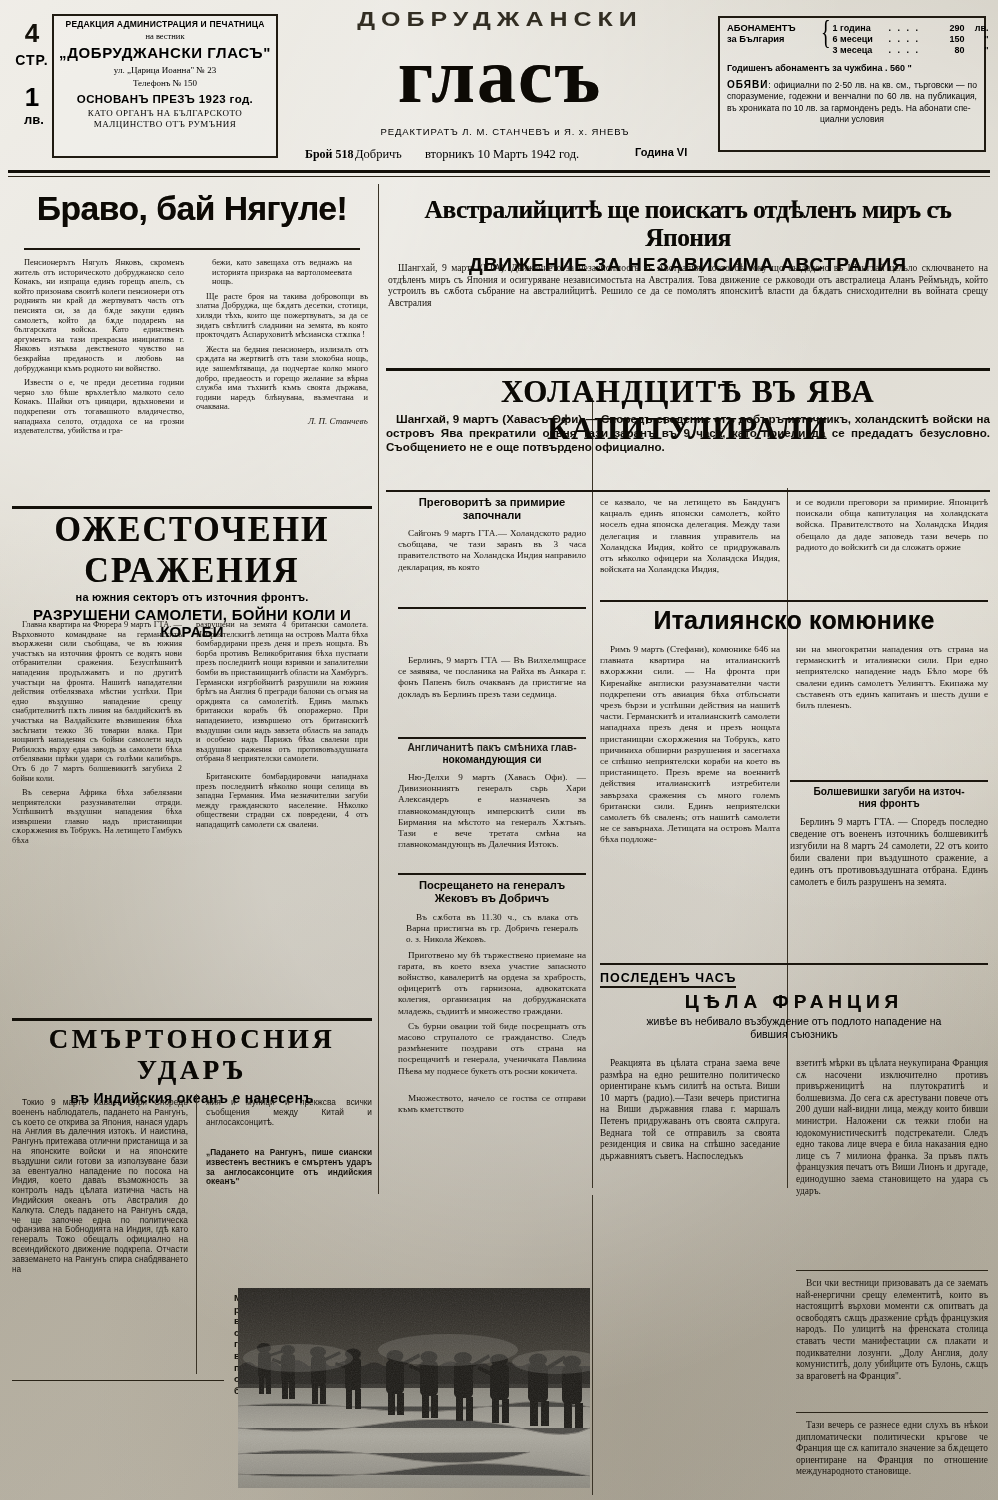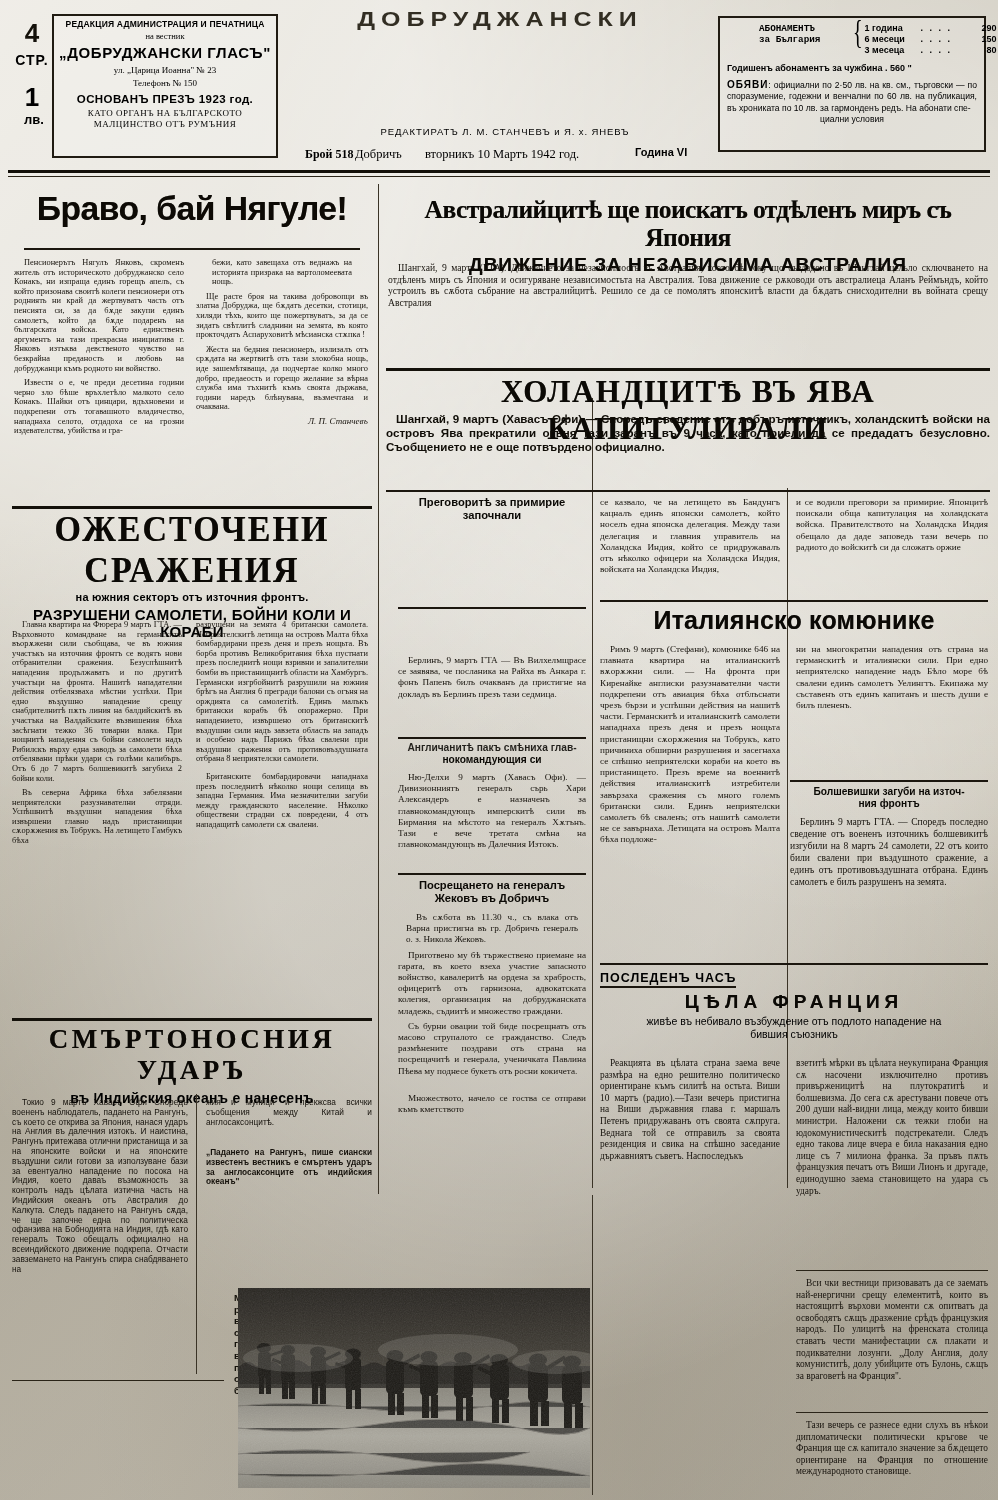--- a/index.html
+++ b/index.html
@@ -93,21 +93,21 @@
   .dl-city{position:absolute;left:345px;top:1px;}
   .dl-date{position:absolute;left:415px;top:1px;font-size:12.5px;}
   .dl-year{position:absolute;left:625px;top:0px;font-family:"Liberation Sans",sans-serif;font-weight:bold;font-size:11px;}
 
   .box-right{
     position:absolute;left:718px;top:16px;width:268px;height:136px;
     border:2px solid #201b12;padding:5px 7px;box-sizing:border-box;
     background:rgba(255,255,255,.12);
   }
   .sub-row{display:flex;align-items:flex-start;}
-  .sub-label{font-family:Liberation Mono, monospace;font-weight:bold;font-size:9.3px;line-height:11px;width:92px;margin-left:32px;}
+  .sub-label{font-family:Liberation Sans, sans-serif;font-weight:bold;font-size:9.3px;line-height:11px;width:92px;}
   .sub-brace{font-size:20px;line-height:16px;margin:0 2px;transform:scaleY(1.7);display:inline-block;}
   .sub-items{font-family:"Liberation Sans",sans-serif;font-weight:bold;font-size:9px;line-height:11.2px;}
   .sub-items div{display:flex;}
   .sub-per{width:56px;}
   .sub-dots{width:48px;letter-spacing:2px;}
   .sub-amt{width:28px;text-align:right;}
   .sub-cur{width:24px;text-align:right;}
   .sub-foreign{font-family:"Liberation Sans",sans-serif;font-weight:bold;font-size:9px;margin-top:6px;}
   .ads{font-family:"Liberation Sans",sans-serif;font-size:8.6px;line-height:11.5px;margin-top:6px;text-align:justify;}
   .ads b{font-size:10px;letter-spacing:1px;}
@@ -229,20 +229,21 @@
       <div class="l1">РЕДАКЦИЯ АДМИНИСТРАЦИЯ И ПЕЧАТНИЦА</div>
       <div class="l2">на вестник</div>
       <div class="l3">„ДОБРУДЖАНСКИ ГЛАСЪ"</div>
       <div class="l4">ул. „Царица Иоанна"  № 23</div>
       <div class="l5">Телефонъ  № 150</div>
       <div class="l6">ОСНОВАНЪ  ПРЕЗЪ  1923 год.</div>
       <div class="l7">КАТО ОРГАНЪ НА БЪЛГАРСКОТО МАЛЦИНСТВО ОТЪ РУМЪНИЯ</div>
     </div>
 
     <div class="title-top faded">ДОБРУДЖАНСКИ</div>
+    <div class="title-main">гласъ</div>
     <div class="title-edit">РЕДАКТИРАТЪ  Л. М. СТАНЧЕВЪ  и  Я. х. ЯНЕВЪ</div>
 
     <div class="box-right">
       <div class="sub-row">
         <div>
           <div class="sub-label">АБОНАМЕНТЪ</div>
           <div class="sub-label">за България</div>
         </div>
         <div class="sub-brace">{</div>
         <div class="sub-items">
@@ -311,20 +312,21 @@
   <div class="hr-thick" style="left:386px;top:368px;width:604px;"></div>
 
   <div class="blk hl-holl" style="left:386px;top:374px;width:604px;">ХОЛАНДЦИТѢ ВЪ ЯВА КАПИТУЛИРАЛИ</div>
   <div class="blk lead-holl ind" style="left:386px;top:412px;width:604px;">Шангхай, 9 мартъ (Хавасъ Офи) — Споредъ сведение отъ добъръ източникъ, холандскитѣ войски на островъ Ява прекратили огъня тази заранъ въ 9 часа, като приели да се предадатъ безусловно. Съобщението не е още потвърдено официално.</div>
   <div class="hr-med" style="left:386px;top:490px;width:604px;"></div>
 
   <div class="blk" style="left:398px;top:496px;width:188px;">
     <div class="hl-col-mid">Преговоритѣ за примирие</div>
     <div class="hl-col-mid">започнали</div>
   </div>
+  <div class="blk body-txt ind" style="left:398px;top:528px;width:188px;font-size:9.2px;line-height:11.2px;">Сайгонъ 9 мартъ ГТА.— Холандското радио съобщава, че тази заранъ въ 3 часа правителството на Холандска Индия направило декларация, въ която</div>
   <div class="hr-med" style="left:398px;top:607px;width:188px;"></div>
 
   <div class="blk body-txt ind" style="left:398px;top:655px;width:188px;font-size:9.2px;line-height:11.2px;">Берлинъ, 9 мартъ ГТА — Въ Вилхелмщрасе се заявява, че посланика на Райха въ Анкара г. фонъ Папенъ билъ очакванъ да пристигне на докладъ въ Берлинъ презъ тази седмица.</div>
   <div class="hr-med" style="left:398px;top:737px;width:188px;"></div>
 
   <div class="blk" style="left:398px;top:742px;width:188px;">
     <div class="hl-col-sm faded">Англичанитѣ пакъ смѣниха глав-</div>
     <div class="hl-col-sm">нокомандующия си</div>
   </div>
   <div class="blk body-txt ind" style="left:398px;top:772px;width:188px;font-size:9.2px;line-height:11.2px;">Ню-Делхи 9 мартъ (Хавасъ Офи). — Дивизионниятъ генералъ сърь Хари Александеръ е назначенъ за главнокомандующъ имперскитѣ сили въ Бирмания на мѣстото на генералъ Хѫтънъ. Тази е вече третата смѣна на главнокомандующъ въ Далечния Изтокъ.</div>

